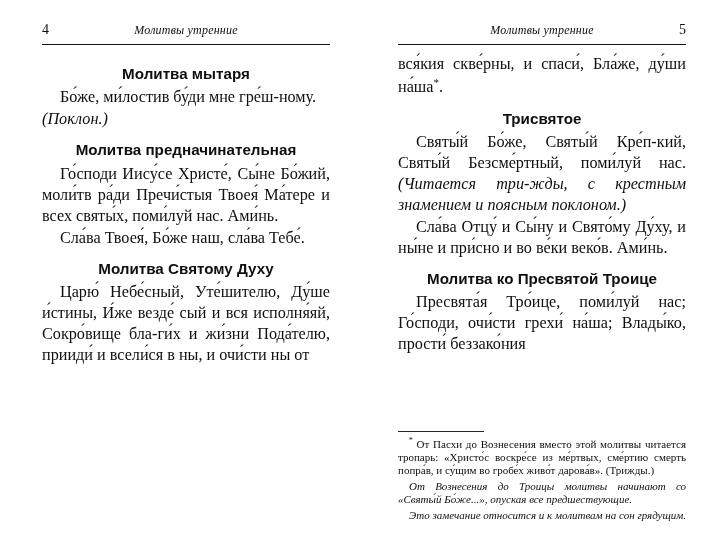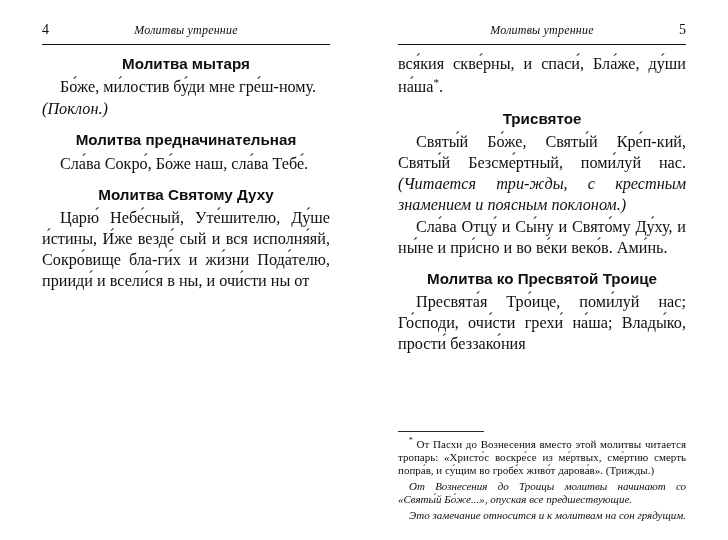--- a/index.html
+++ b/index.html
@@ -60,21 +60,21 @@
   }
   h2.heading {
     font-family: "Liberation Sans", sans-serif;
     font-weight: bold;
     font-size: 15.2px;
     text-align: center;
     margin: 11px 0 4px 0;
     line-height: 1.2;
   }
   h2.heading.first {
-    margin-top: 10px;
+    margin-top: 20px;
   }
   p.para {
     font-size: 16.2px;
     line-height: 1.30;
     margin: 0 0 1px 0;
     text-align: justify;
     text-indent: 18px;
     hyphens: manual;
   }
   p.para.noindent {
@@ -123,21 +123,22 @@
         <span class="title">Молитвы утренние</span>
         <span class="folio"></span>
       </div>
       <div class="rule"></div>
 
       <h2 class="heading first">Молитва мытаря</h2>
       <p class="para">Бо́же, ми́лостив бу́ди мне гре́ш-ному.</p>
       <p class="para rightalign">(Поклон.)</p>
 
       <h2 class="heading">Молитва предначинательная</h2>
-      <p class="para">Сла́ва Сокро́, Бо́же наш, сла́ва Тебе́.</p>
+      <p class="para">Го́споди Иису́се Христе́, Сы́не Бо́жий, моли́тв ра́ди Пречи́стыя Твоея́ Ма́тере и всех святы́х, поми́луй нас. Ами́нь.</p>
+      <p class="para">Сла́ва Твоея́, Бо́же наш, сла́ва Тебе́.</p>
 
       <h2 class="heading">Молитва Святому Духу</h2>
       <p class="para">Царю́ Небе́сный, Уте́шителю, Ду́ше и́стины, И́же везде́ сый и вся исполня́яй, Сокро́вище бла-ги́х и жи́зни Пода́телю, прииди́ и всели́ся в ны, и очи́сти ны от</p>
     </div>
 
     <div class="page-col right">
       <div class="running-head right">
         <span class="folio"></span>
         <span class="title">Молитвы утренние</span>
         <span class="folio">5</span>

